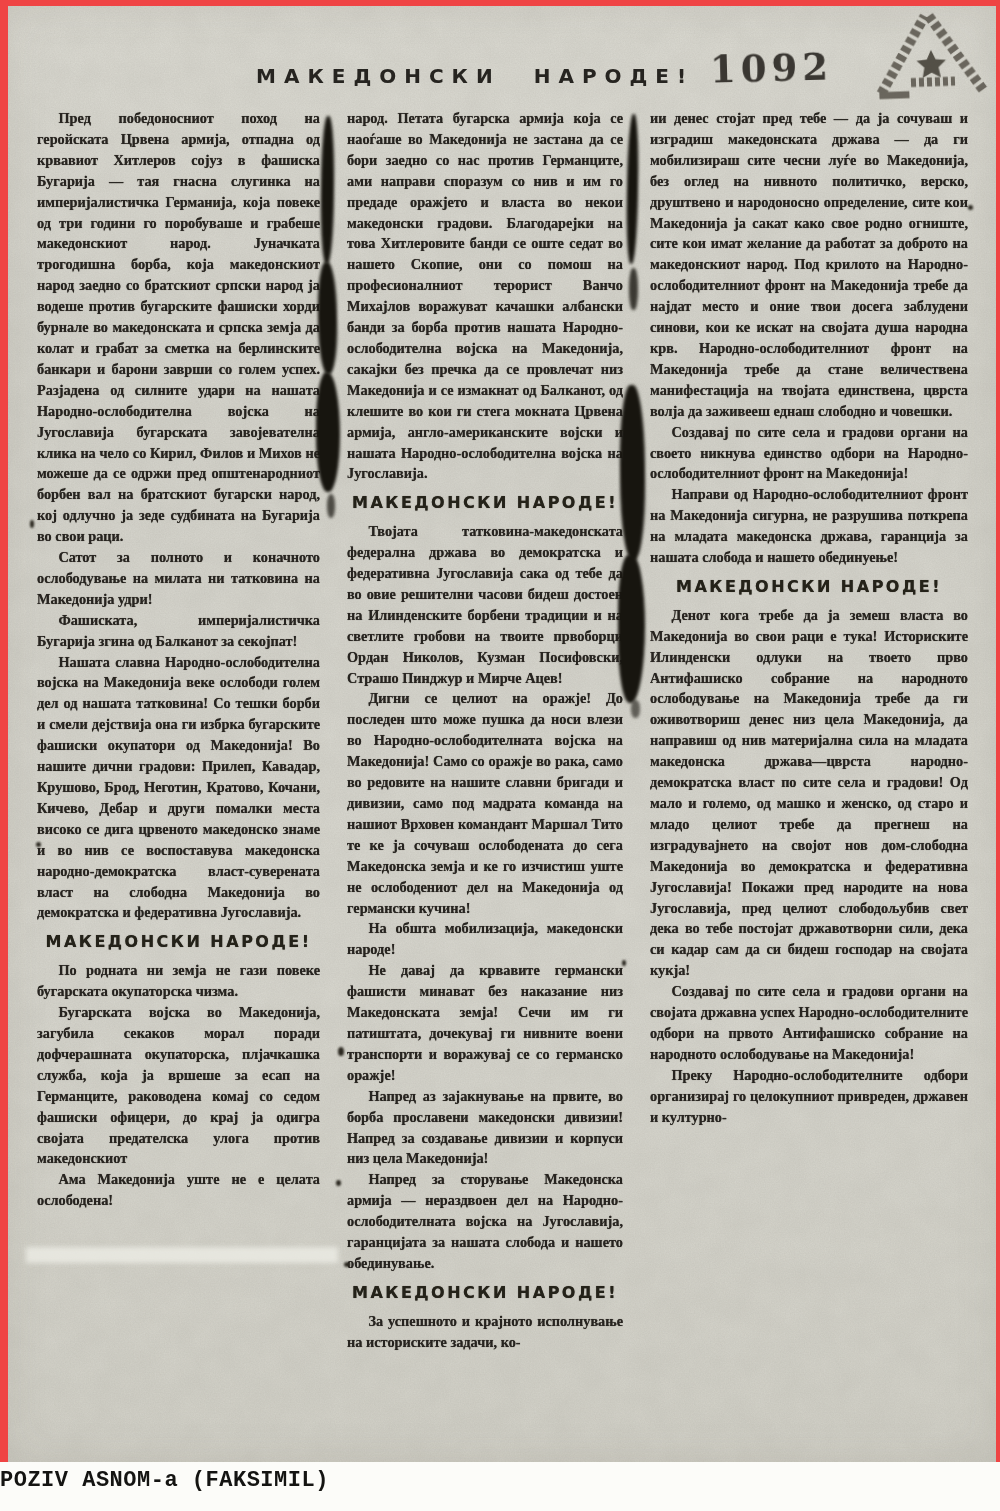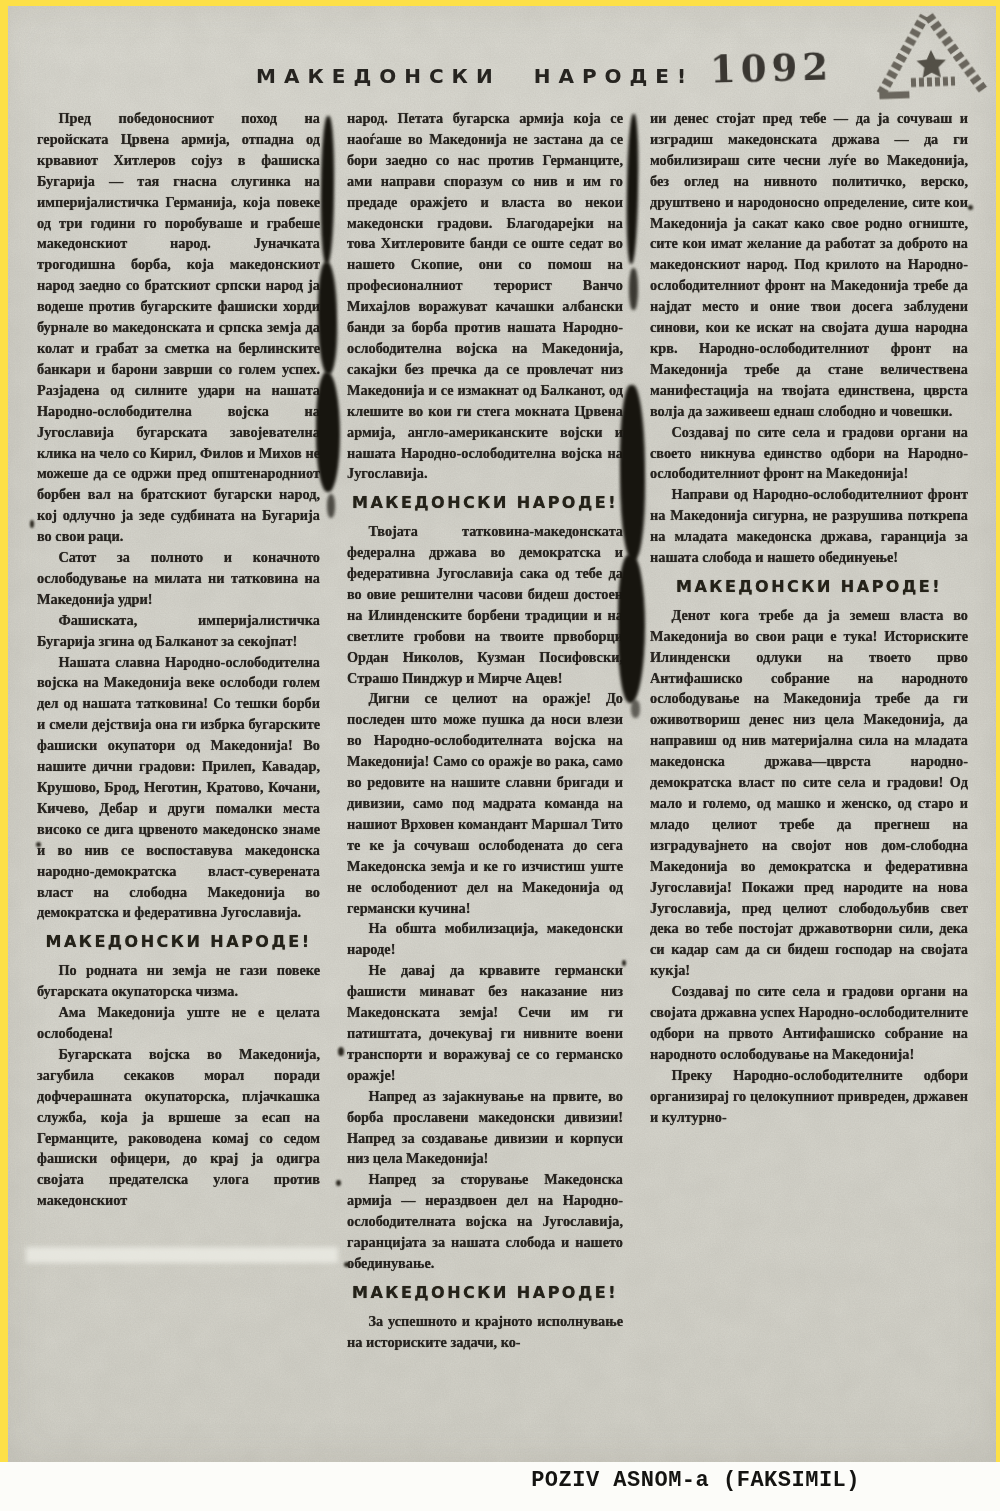--- a/index.html
+++ b/index.html
@@ -1,16 +1,16 @@
 <!DOCTYPE html>
 <html><head>
 <meta charset="utf-8">
 <style>
   html,body{margin:0;padding:0;background:#ffffff;}
-  .screenshot{position:relative;width:1000px;height:1511px;background:#fde047;overflow:hidden;
+  .screenshot{position:relative;width:1000px;height:1511px;background:#ef4444;overflow:hidden;
     font-family:"Liberation Serif", serif;}
   
   .paper{position:absolute;left:8px;top:6px;width:988px;height:1456px;
     background:linear-gradient(180deg,#dddcd4 0%,#d7d6ce 28%,#dad9d1 62%,#d4d3ca 100%);
     box-shadow:inset 0 0 40px rgba(120,115,100,.15);}
   .texture{position:absolute;left:0;top:0;width:100%;height:100%;opacity:.45;pointer-events:none;}
   
   .doc-title{position:absolute;left:256px;top:64px;font-family:"DejaVu Sans",sans-serif;
     font-weight:700;font-size:20px;letter-spacing:8px;word-spacing:18px;color:#262420;
     filter:blur(.3px);white-space:nowrap;}
@@ -29,21 +29,21 @@
   .column p.noindent{text-indent:0;}
   .subhead{font-family:"DejaVu Sans",sans-serif;font-size:16px;letter-spacing:2.5px;
     text-align:center;margin:9px 0 7px 0;font-weight:700;color:#242219;}
   
   .smudge{position:absolute;background:#17150f;border-radius:45%;filter:blur(1.4px);}
   .speck{position:absolute;background:#2a271f;border-radius:50%;filter:blur(.8px);}
   .fade-band{position:absolute;left:26px;top:1247px;width:312px;height:16px;
     background:rgba(236,236,229,.8);filter:blur(2.5px);}
   
   .caption-strip{position:absolute;left:0;top:1462px;width:1000px;height:49px;background:#fcfcf9;}
-  .caption{position:absolute;left:0;top:1468px;width:860px;text-align:right;
+  .caption{position:absolute;left:0;top:1468px;width:860px;text-align:left;
     font-family:"Liberation Mono",monospace;font-weight:700;font-size:22px;
     letter-spacing:.5px;color:#141412;}
 </style>
 </head>
 <body>
 
 <div class="screenshot">
 
   <div class="paper">
     <svg class="texture" width="988" height="1456">
@@ -73,22 +73,22 @@
     <path d="M73 48 l4.4 9.4 10.3 1.2 -7.6 7 2 10.1 -9.1 -5 -9.1 5 2 -10.1 -7.6 -7 10.3 -1.2 Z" fill="#3e3a31" filter="blur(0.4px)"></path>
   </svg>
 
   <div class="column col-1">
     <p>Пред победоносниот поход на геройската Црвена армија, отпадна од крвавиот Хитлеров сојуз в фашиска Бугарија — тая гнасна слугинка на империјалистичка Германија, која повеке од три години го поробуваше и грабеше македонскиот народ. Јуначката трогодишна борба, која македонскиот народ заедно со братскиот српски народ ја водеше против бугарските фашиски хорди бурнале во македонската и српска земја да колат и грабат за сметка на берлинските банкари и барони заврши со голем успех. Разјадена од силните удари на нашата Народно-ослободителна војска на Југославија бугарската завојевателна клика на чело со Кирил, Филов и Михов не можеше да се одржи пред општенародниот борбен вал на братскиот бугарски народ, кој одлучно ја зеде судбината на Бугарија во свои раци.</p>
     <p>Сатот за полното и коначното ослободување на милата ни татковина на Македонија удри!</p>
     <p>Фашиската, империјалистичка Бугарија згина од Балканот за секојпат!</p>
     <p>Нашата славна Народно-ослободителна војска на Македонија веке ослободи голем дел од нашата татковина! Со тешки борби и смели дејствија она ги избрка бугарските фашиски окупатори од Македонија! Во нашите дични градови: Прилеп, Кавадар, Крушово, Брод, Неготин, Кратово, Кочани, Кичево, Дебар и други помалки места високо се дига црвеното македонско знаме и во нив се воспоставува македонска народно-демократска власт-суверената власт на слободна Македонија во демократска и федеративна Југославија.</p>
     <div class="subhead">МАКЕДОНСКИ НАРОДЕ!</div>
     <p>По родната ни земја не гази повеке бугарската окупаторска чизма.</p>
+    <p>Бугарската војска во Македонија, загубила секаков морал поради дофчерашната окупаторска, плјачкашка служба, која ја вршеше за есап на Германците, раководена комај со седом фашиски офицери, до крај ја одигра својата предателска улога против македонскиот</p>
     <p>Ама Македонија уште не е целата ослободена!</p>
-    <p>Бугарската војска во Македонија, загубила секаков морал поради дофчерашната окупаторска, плјачкашка служба, која ја вршеше за есап на Германците, раководена комај со седом фашиски офицери, до крај ја одигра својата предателска улога против македонскиот</p>
   </div>
 
   <div class="column col-2">
     <p class="noindent">народ. Петата бугарска армија која се наоѓаше во Македонија не застана да се бори заедно со нас против Германците, ами направи споразум со нив и им го предаде оражјето и власта во некои македонски градови. Благодарејки на това Хитлеровите банди се оште седат во нашето Скопие, они со помош на професионалниот терорист Ванчо Михајлов воражуват качашки албански банди за борба против нашата Народно-ослободителна војска на Македонија, сакајки без пречка да се провлечат низ Македонија и се измакнат од Балканот, од клешите во кои ги стега мокната Црвена армија, англо-американските војски и нашата Народно-ослободителна војска на Југославија.</p>
     <div class="subhead">МАКЕДОНСКИ НАРОДЕ!</div>
     <p>Твојата татковина-македонската федерална држава во демократска и федеративна Југославија сака од тебе да во овие решителни часови бидеш достоен на Илинденските борбени традиции и на светлите гробови на твоите првоборци Ордан Николов, Кузман Посифовски, Страшо Пинджур и Мирче Ацев!</p>
     <p>Дигни се целиот на оражје! До последен што може пушка да носи влези во Народно-ослободителната војска на Македонија! Само со оражје во рака, само во редовите на нашите славни бригади и дивизии, само под мадрата команда на нашиот Врховен командант Маршал Тито те ке ја сочуваш ослободената до сега Македонска земја и ке го изчистиш уште не ослободениот дел на Македонија од германски кучина!</p>
     <p>На обшта мобилизација, македонски народе!</p>
     <p>Не давај да крвавите германски фашисти минават без наказание низ Македонската земја! Сечи им ги патиштата, дочекувај ги нивните воени транспорти и воражувај се со германско оражје!</p>
     <p>Напред аз зајакнување на првите, во борба прославени македонски дивизии! Напред за создавање дивизии и корпуси низ цела Македонија!</p>

